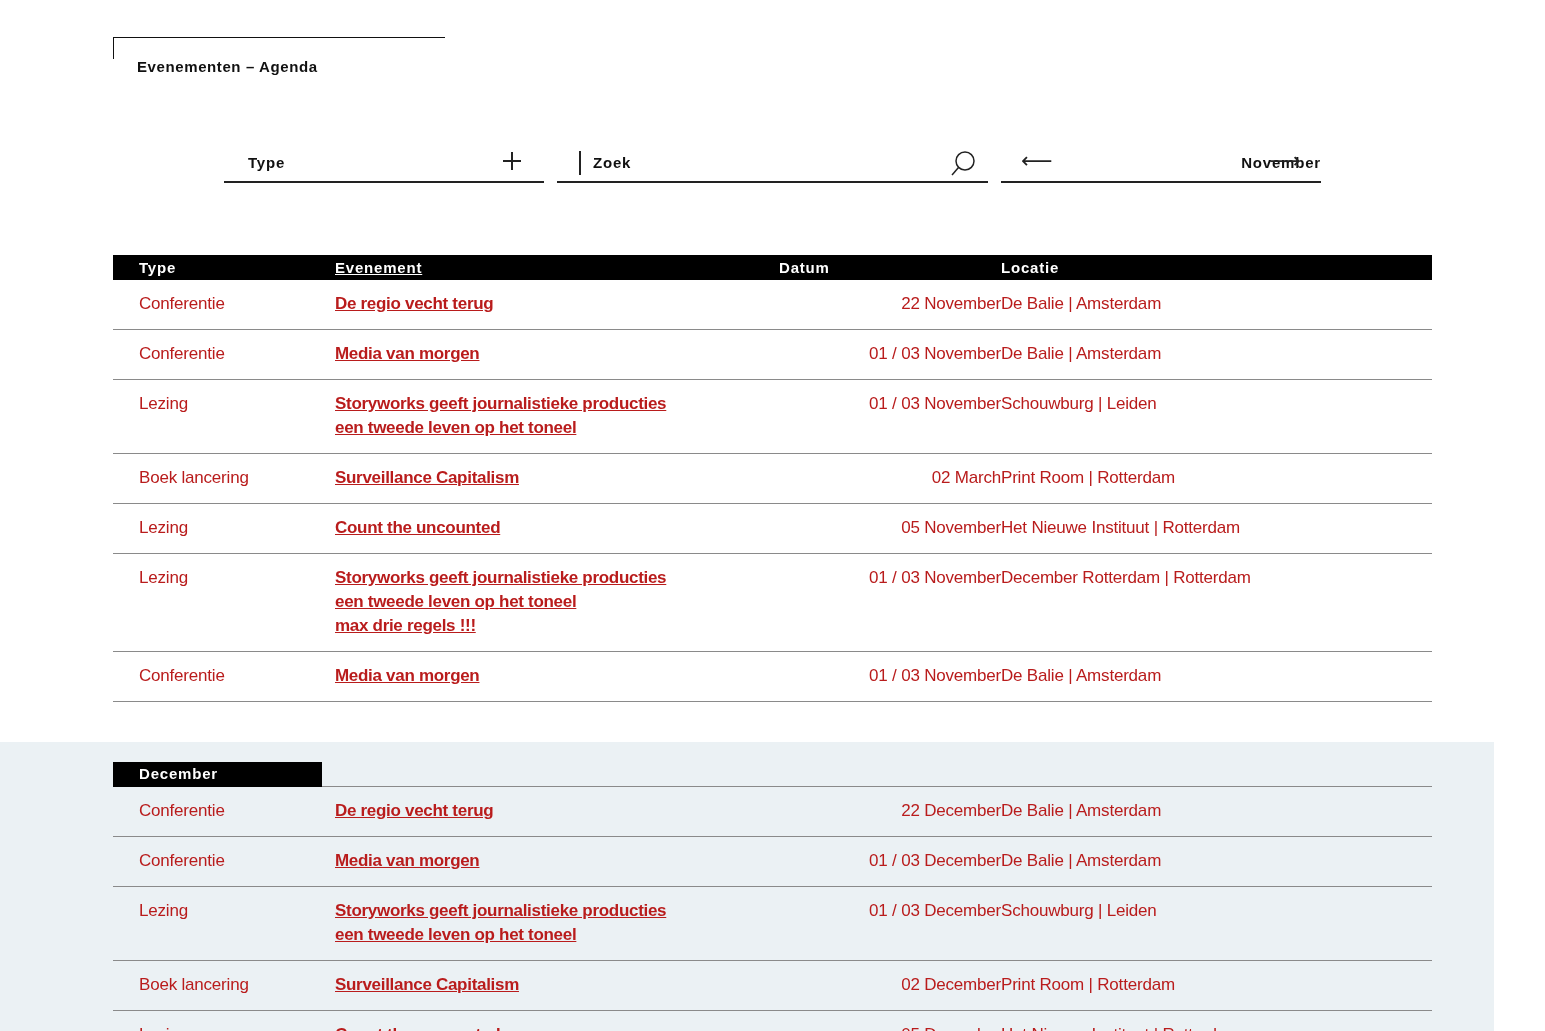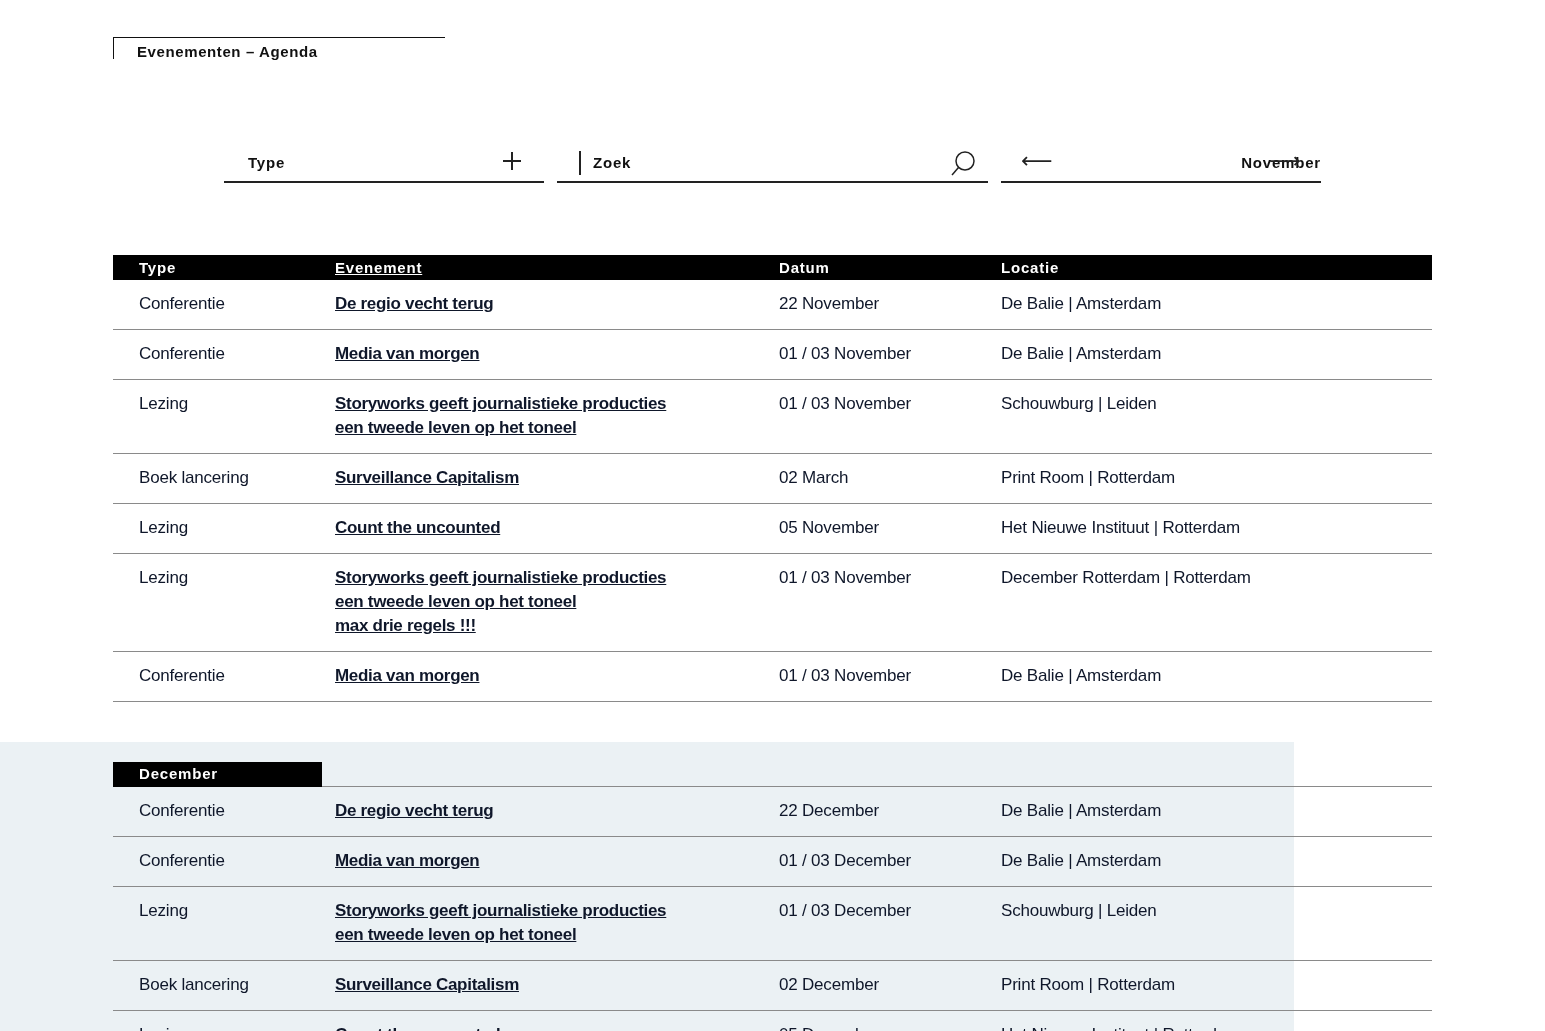--- a/index.html
+++ b/index.html
@@ -4,21 +4,21 @@
 <style>
   * { box-sizing: border-box; margin: 0; padding: 0; }
   html, body { width: 1545px; height: 1031px; overflow: hidden; background: #ffffff; }
   body { font-family: "Liberation Sans", sans-serif; color: #111; position: relative; }
 
   .page-title-wrap {
     position: absolute; left: 113px; top: 37px; width: 332px; height: 22px;
     border-top: 1.5px solid #111; border-left: 1.5px solid #111;
   }
   .page-title {
-    position: absolute; left: 23px; top: 5px; font-size: 15px; font-weight: 700;
+    position: absolute; left: 23px; top: 20px; font-size: 15px; font-weight: 700;
     letter-spacing: 0.6px; color: #111;
   }
 
   .filters { position: absolute; top: 140px; left: 0; width: 100%; height: 45px; }
   .filter {
     position: absolute; top: 0; height: 43px; border-bottom: 2px solid #222;
     display: flex; align-items: center;
   }
   .filter-type { left: 224px; width: 320px; }
   .filter-search { left: 557px; width: 431px; }
@@ -47,34 +47,34 @@
   .arrow-right { left: 268px; }
   .month-label { position: absolute; left: 0; width: 320px; top: 14px; text-align: right; }
 
   table.agenda { position: absolute; left: 113px; width: 1319px; border-collapse: collapse; }
   table.agenda th {
     background: #000; color: #fff; text-align: left; font-size: 15px; font-weight: 700;
     letter-spacing: 0.8px; height: 25px; padding: 0; vertical-align: middle;
   }
   table.agenda td {
     font-size: 17px; padding: 12px 0 13px 0; vertical-align: top; line-height: 24px;
-    border-bottom: 1.5px solid #8a8a8a; color: #0f172a;
+    border-bottom: 1.5px solid #8a8a8a; color: #b91c1c;
   }
   .col-type { width: 222px; padding-left: 26px !important; }
   .col-event { width: 444px; text-decoration: underline; }
-  .col-date { width: 222px; }
+  .col-date { width: 222px; text-align: right; }
   .col-loc { }
   td.col-event { font-weight: 700; letter-spacing: -0.3px; margin-left: 36px; }
   td.col-type, td.col-date, td.col-loc { letter-spacing: -0.2px; }
   .ev-line { display: block; }
 
   #nov-table { top: 255px; }
 
   .dec-section {
-    position: absolute; left: 0; top: 742px; width: 1294px; height: 289px; background: #ebf1f4;
+    position: absolute; left: 0; top: 742px; width: 1494px; height: 289px; background: #ebf1f4;
   }
   .dec-header-row { position: absolute; left: 113px; top: 20px; width: 1319px; height: 25px; border-bottom: 1.5px solid #8a8a8a; }
   .dec-label {
     position: absolute; left: 0; top: 0; width: 209px; height: 25px; background: #000; color: #fff;
     font-size: 15px; font-weight: 700; letter-spacing: 0.8px; padding-left: 26px; line-height: 23px;
   }
   #dec-table { top: 45px; left: 113px; }
   #dec-table td { border-bottom-color: #8a8a8a; }
 </style>
 </head>

